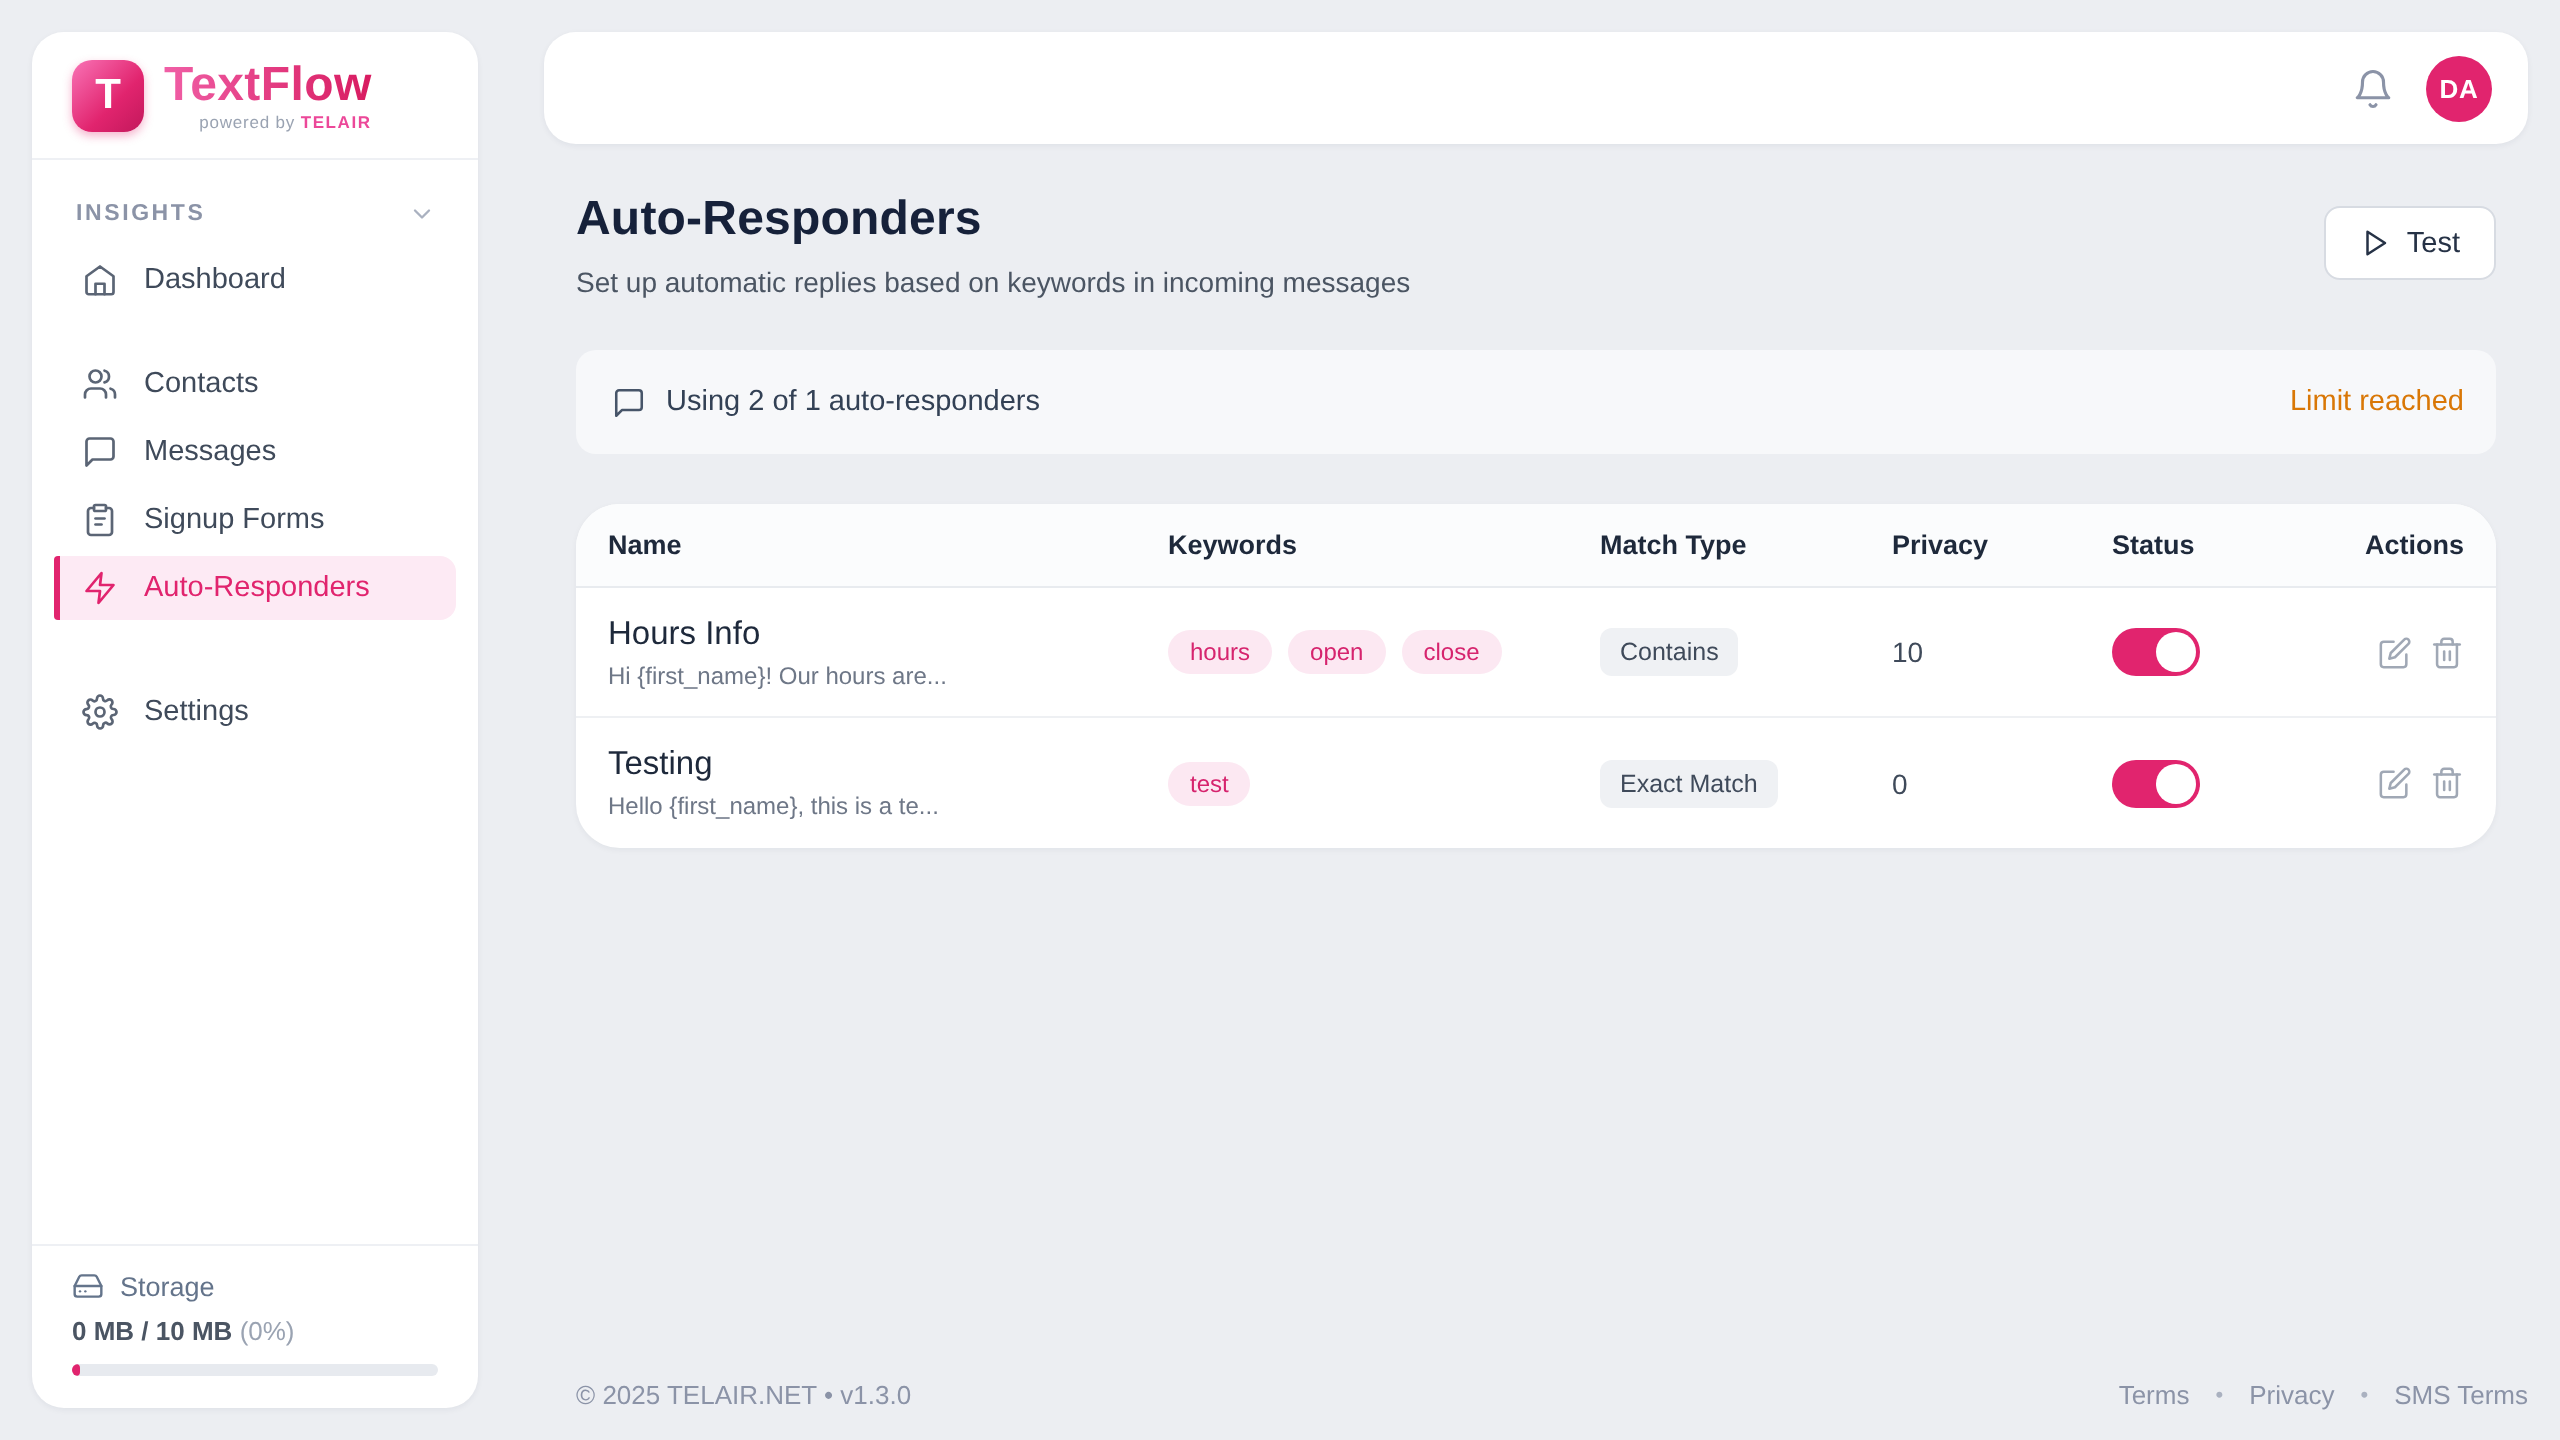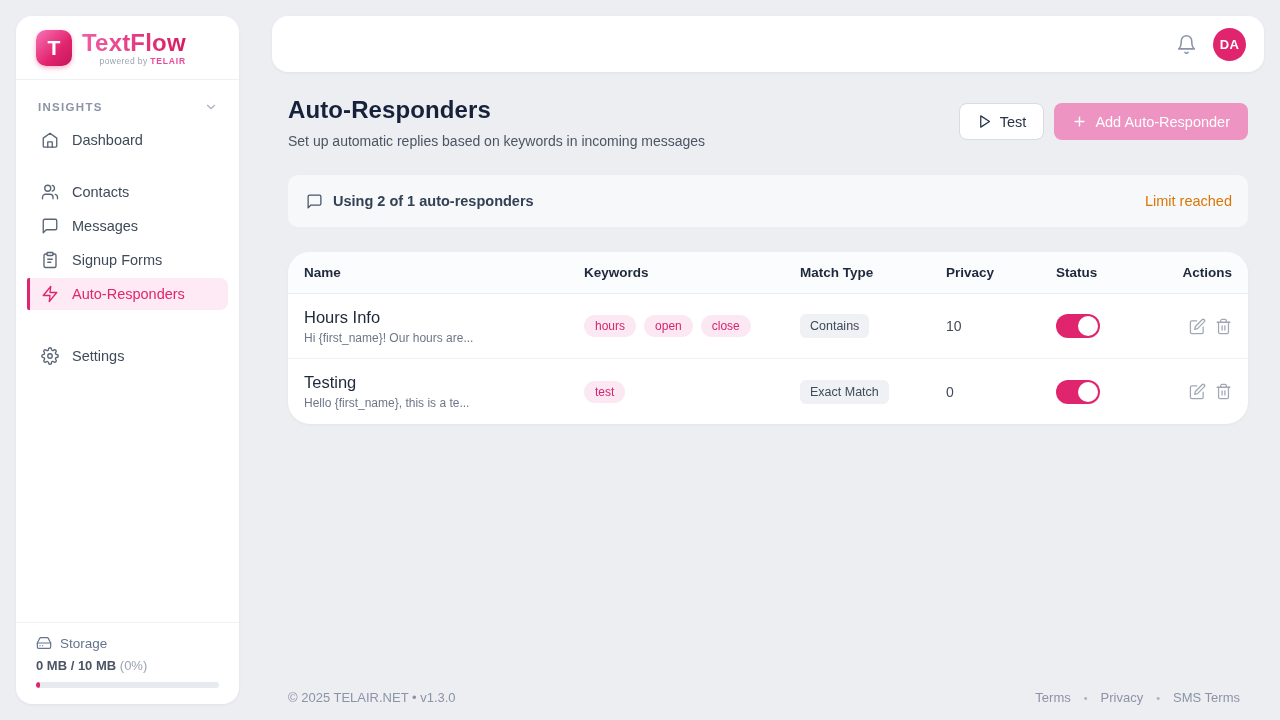--- a/index.html
+++ b/index.html
@@ -92,21 +92,21 @@
   .head-actions { display:flex; gap:10px; margin-top:7px; }
   .btn { display:flex; align-items:center; gap:8px; height:37px; border-radius:8px;
     font-size:14.5px; cursor:pointer; font-family:inherit; }
   .btn-test { background:#fff; border:1px solid #d7dbe2; color:#263246; padding:0 17px; font-weight:500; }
   .btn-add { background:#ee94c2; border:none; color:#fff; padding:0 18px; font-weight:500; }
 
   .usage-banner {
     margin-top:26px; height:52px; background:#f7f8fa; border-radius:10px;
     display:flex; align-items:center; justify-content:space-between; padding:0 16px 0 18px;
   }
-  .usage-left { display:flex; align-items:center; gap:10px; font-size:14.5px; color:#334155;font-weight:bold; }
+  .usage-left { display:flex; align-items:center; gap:10px; font-size:14.5px; color:#334155; }
   .usage-left .uicon { color:#475569; }
   .limit-text { font-size:14.5px; color:var(--limit-orange,#d97706); }
 
   .table-card { margin-top:25px; background:#fff; border-radius:22px; overflow:hidden;
     box-shadow:0 1px 3px rgba(20,30,60,.05); }
   .tgrid { display:grid; grid-template-columns:280px 216px 146px 110px 118px 1fr; align-items:center; padding:0 16px; }
   .thead { height:42px; background:#fbfcfd; border-bottom:1px solid #e8ebef; }
   .th { font-size:13.5px; font-weight:700; color:#1e293b; }
   .th:last-child { text-align:right; }
   .trow { height:65px; border-bottom:1px solid #eef0f3; }
@@ -117,21 +117,21 @@
   .kw-pill { background:#fce8f2; color:#d6246e; font-size:12px; padding:4px 11px; border-radius:999px; }
   .match-pill { display:inline-block; background:#eff1f4; color:#3f4a5a; font-size:12.5px; padding:5px 10px; border-radius:6px; }
   .cell-priority { font-size:14px; color:#3f4a5a; }
   .toggle { width:44px; height:24px; border-radius:12px; background:var(--brand-pink,#e1246e);
     position:relative; cursor:pointer; }
   .toggle .knob { position:absolute; top:2px; right:2px; width:20px; height:20px; border-radius:50%; background:#fff; }
   .cell-actions { display:flex; justify-content:flex-end; gap:9px; }
   .icon-btn { color:#a0a8b5; cursor:pointer; display:flex; }
 
   .page-footer {
-    position:absolute; left:16px; right:24px; bottom:15px;
+    position:absolute; left:16px; right:0; bottom:15px;
     display:flex; align-items:center; justify-content:space-between;
     font-size:13px; color:#8b93a7;
   }
   .footer-links { display:flex; align-items:center; gap:13px; }
   .footer-links .flink { cursor:pointer; }
   .footer-links .dot { color:#aab1c0; font-size:11px; }
 </style>
 </head>
 <body>
 
@@ -259,29 +259,20 @@
       <p class="page-subtitle">Set up automatic replies based on keywords in incoming messages</p>
     </div>
     <div class="head-actions">
       <button class="btn btn-test">
         <span>
           <svg width="15" height="15" viewBox="0 0 24 24" fill="none" stroke="currentColor" stroke-width="2" stroke-linecap="round" stroke-linejoin="round">
               <polygon points="6 3 20 12 6 21 6 3"></polygon>
             </svg>
         </span>
         <span>Test</span>
-      </button>
-      <button class="btn btn-add">
-        <span>
-          <svg width="15" height="15" viewBox="0 0 24 24" fill="none" stroke="currentColor" stroke-width="2.2" stroke-linecap="round">
-              <line x1="12" y1="5" x2="12" y2="19"></line>
-              <line x1="5" y1="12" x2="19" y2="12"></line>
-            </svg>
-        </span>
-        <span>Add Auto-Responder</span>
       </button>
     </div>
   </div>
 
   <div class="usage-banner">
     <div class="usage-left">
       <span class="uicon">
         <svg width="17" height="17" viewBox="0 0 24 24" fill="none" stroke="currentColor" stroke-width="1.8" stroke-linecap="round" stroke-linejoin="round">
             <path d="M21 15a2 2 0 0 1-2 2H7l-4 4V5a2 2 0 0 1 2-2h14a2 2 0 0 1 2 2z"></path>
           </svg>

